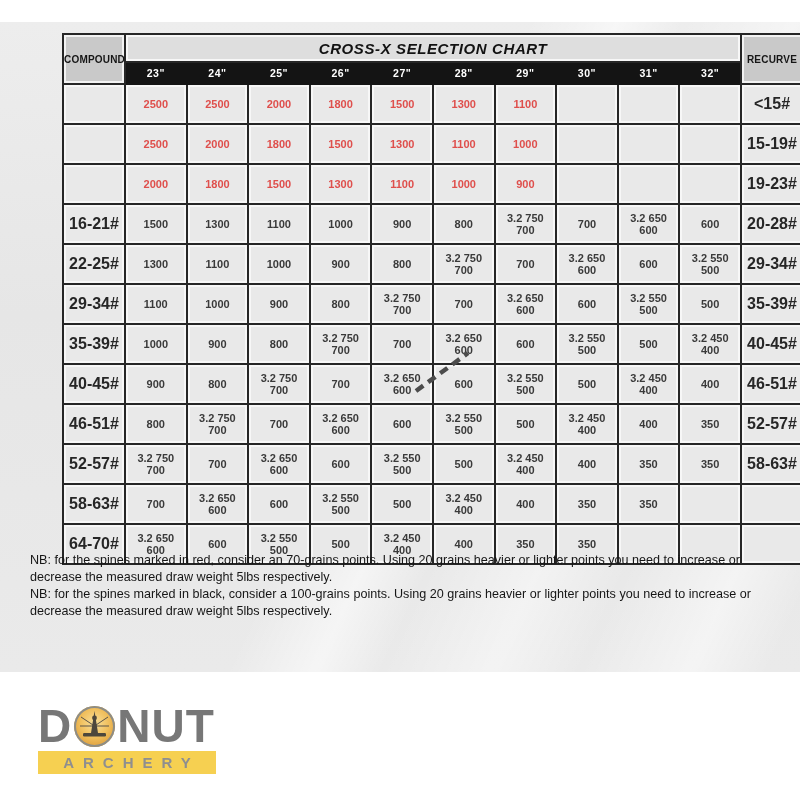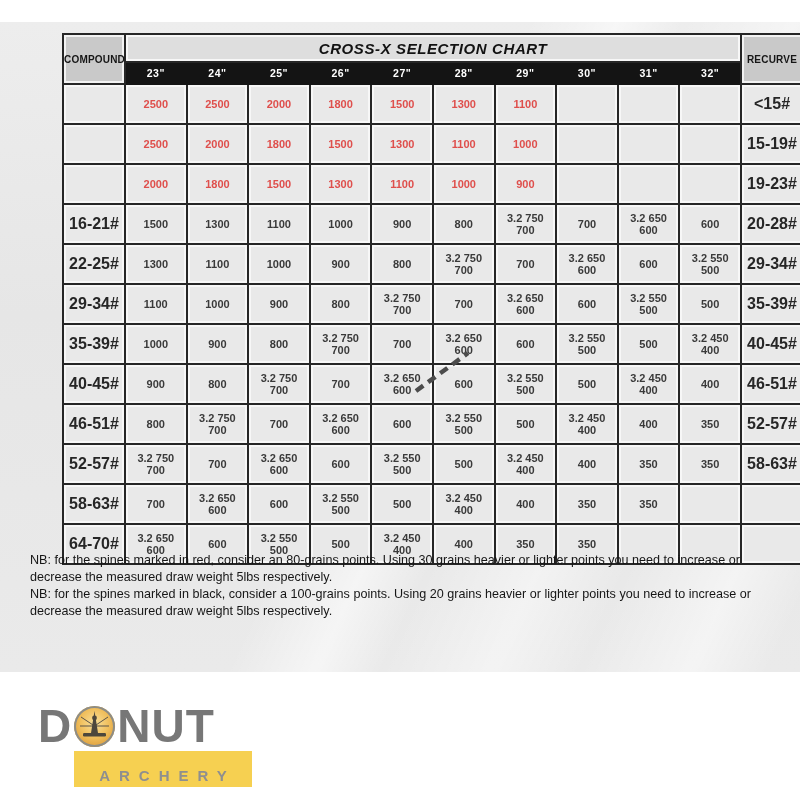--- a/index.html
+++ b/index.html
@@ -53,21 +53,21 @@
 
   
   .logo{position:absolute;left:38px;top:704px;display:inline-block;}
   .logo-word{display:flex;align-items:center;font-size:46px;line-height:44px;
              font-weight:800;color:#777777;letter-spacing:1px;}
   .emblem{display:inline-block;width:41px;height:41px;margin:0 2px;position:relative;border-radius:50%;
           background:radial-gradient(circle at 50% 42%, #f9e09a 0%, #f0bf5d 45%, #dd9d3b 80%, #c9882f 100%);
           box-shadow:inset 0 0 0 2px #8d8d87;}
   .emblem svg{position:absolute;left:0;top:0;}
   .logo-band{margin-top:3px;background:#f6d051;text-align:center;color:#8f8f8f;
-             font-weight:700;font-size:15px;letter-spacing:9px;padding:16px 0 3px 9px;width:169px;margin-left:36px;}
+             font-weight:700;font-size:15px;letter-spacing:9px;padding:3px 0 3px 9px;width:169px;}
 </style>
 </head>
 <body>
 
 <div class="sheet">
   <div class="wash"></div>
 
   <div class="chart-wrap">
     <table class="xchart">
       <colgroup>
@@ -303,21 +303,21 @@
             <td class="rangecell"></td>
           </tr>
         </tbody>
     </table>
     <svg class="scribble" width="66" height="52" viewBox="0 0 66 52">
       <line x1="6" y1="46" x2="58" y2="8" stroke="#4c4c4c" stroke-width="4.5" stroke-dasharray="9 6"></line>
     </svg>
   </div>
 
   <div class="notes">
-    <p>NB: for the spines marked in red, consider an 80-grains points. Using 30 grains heavier or lighter points you need to increase or decrease the measured draw weight 5lbs respectively.</p>
+    <p>NB: for the spines marked in red, consider an 70-grains points. Using 20 grains heavier or lighter points you need to increase or decrease the measured draw weight 5lbs respectively.</p>
     <p>NB: for the spines marked in black, consider a 100-grains points. Using 20 grains heavier or lighter points you need to increase or decrease the measured draw weight 5lbs respectively.</p>
   </div>
 
   <div class="logo">
     <div class="logo-word">
       <span>D</span>
         <span class="emblem">
           <svg width="41" height="41" viewBox="0 0 41 41">
           <g stroke="#5a5348" stroke-width="1">
             <line x1="20.5" y1="20" x2="7" y2="11"></line>

